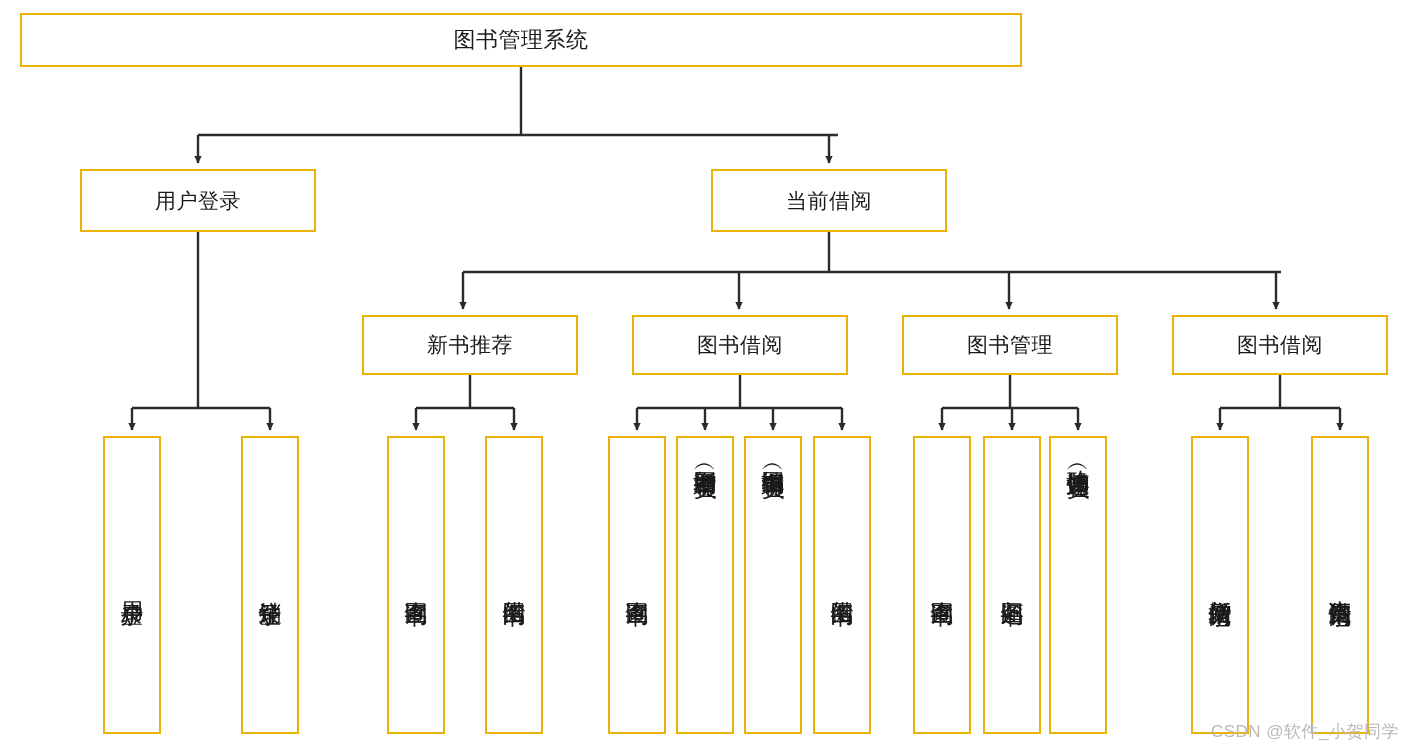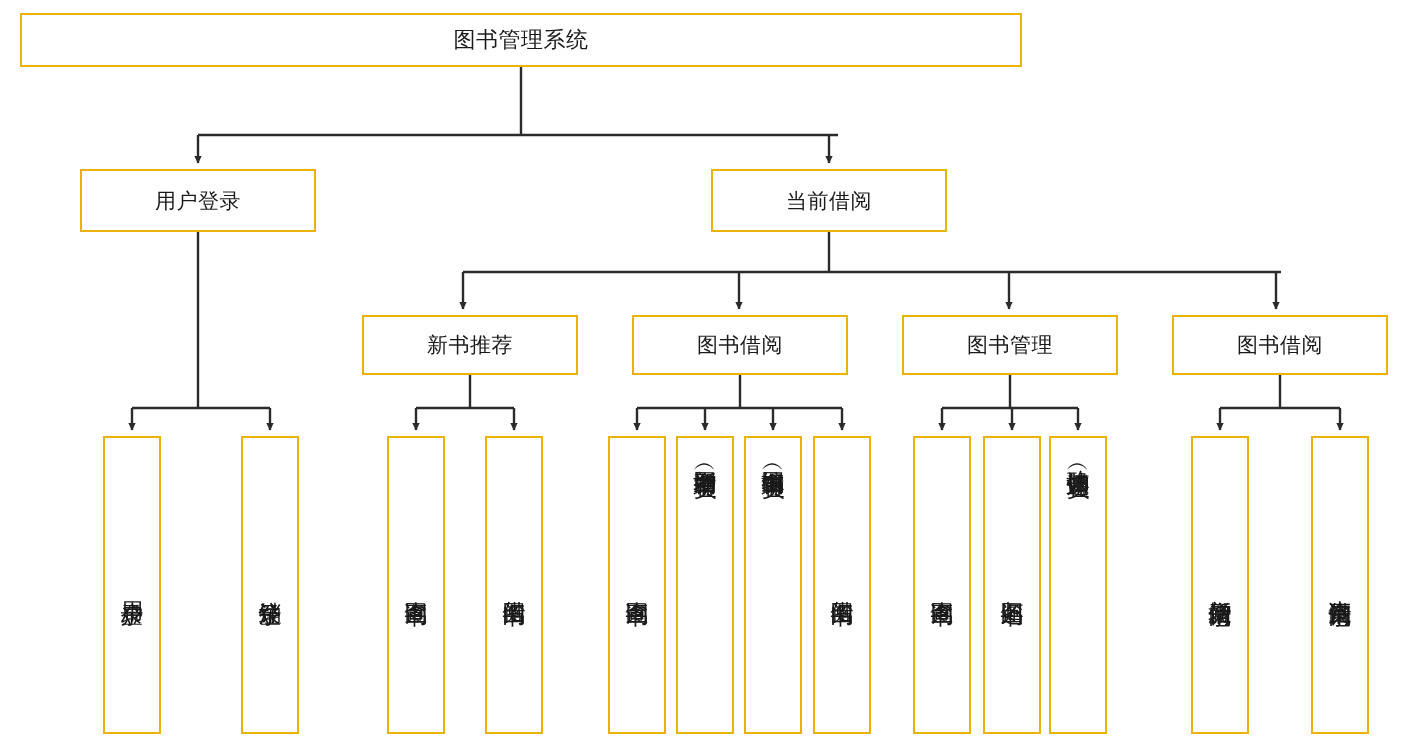--- a/index.html
+++ b/index.html
@@ -201,14 +201,15 @@
   </div>
 
   <div class="node leaf centerv" style="left:1191px; top:436px; width:58px; height:298px;">
     <span class="lbl">新增借阅记录</span>
   </div>
 
   <div class="node leaf centerv" style="left:1311px; top:436px; width:58px; height:298px;">
     <span class="lbl">查询借阅记录</span>
   </div>
 
+  <div id="watermark">CSDN @软件_小贺同学</div>
 
 </div>
 
 </body></html>

